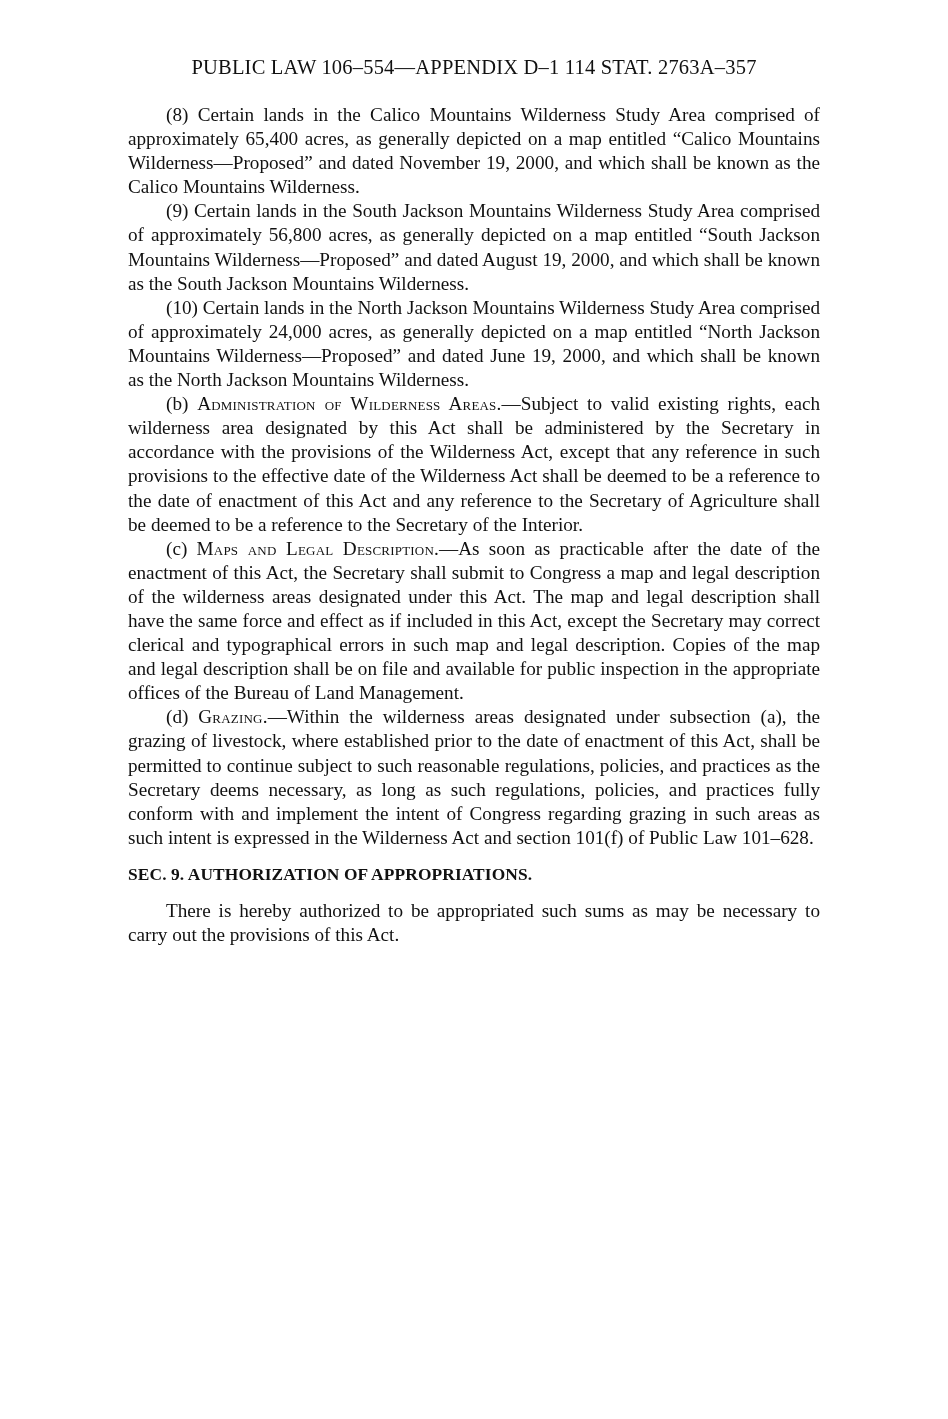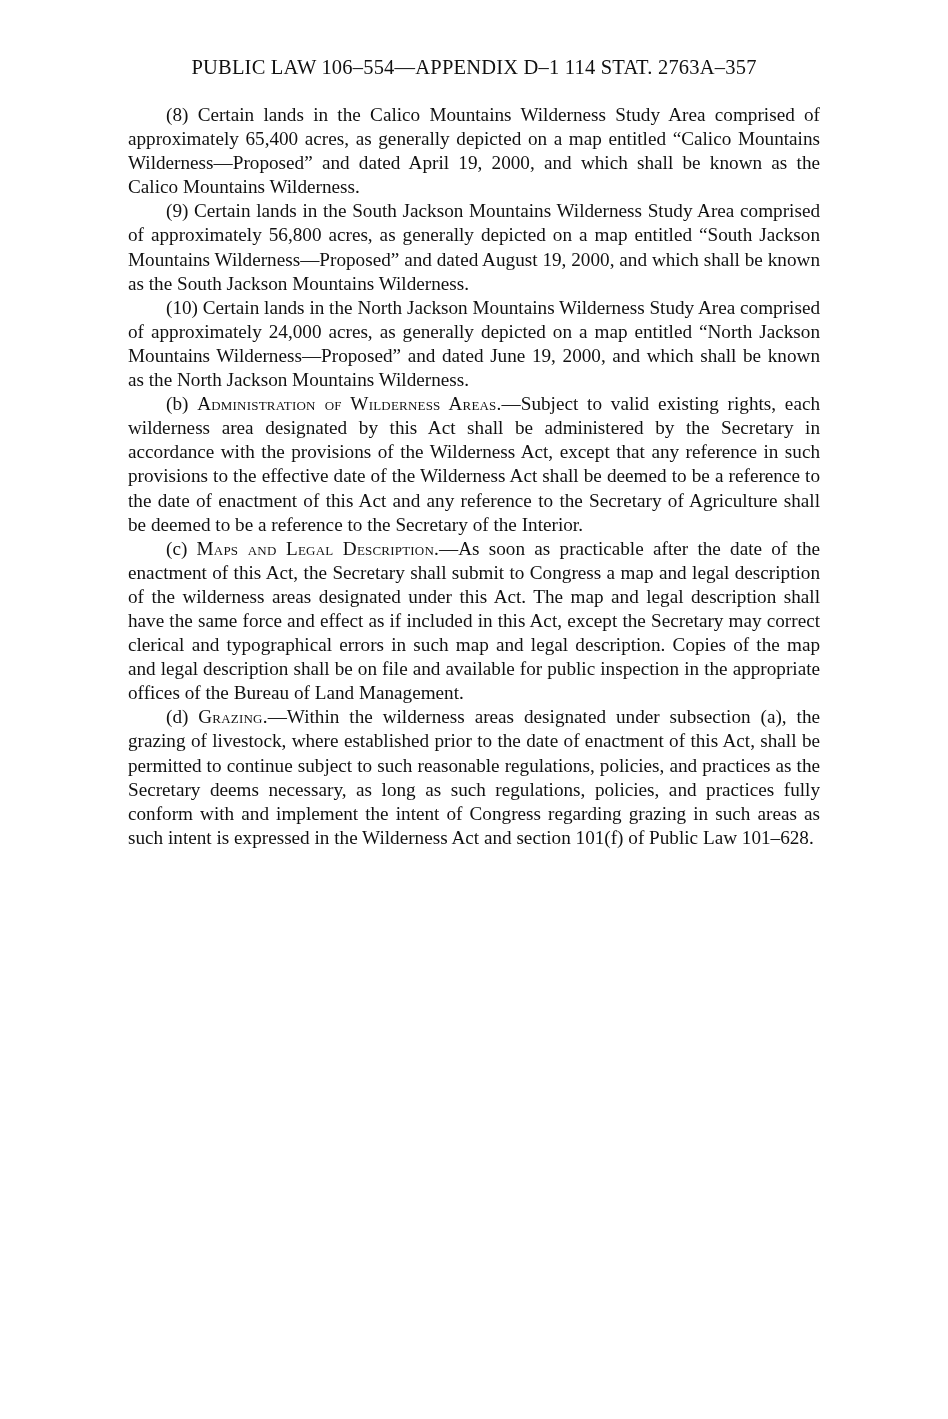--- a/index.html
+++ b/index.html
@@ -67,26 +67,28 @@
 </style>
 </head>
 <body>
 
 <div class="page">
 
   <div class="running-head">PUBLIC LAW 106–554—APPENDIX D–1   114 STAT. 2763A–357</div>
 
   <div class="body-col">
 
-    <p class="indent">(8) Certain lands in the Calico Mountains Wilderness Study Area comprised of approximately 65,400 acres, as generally depicted on a map entitled “Calico Mountains Wilderness—Proposed” and dated April 19, 2000, and which shall be known as the Calico Mountains Wilderness.</p>
+    <p class="indent">(8) Certain lands in the Calico Mountains Wilderness Study Area comprised of approximately 65,400 acres, as generally depicted on a map entitled “Calico Mountains Wilderness—Proposed” and dated November 19, 2000, and which shall be known as the Calico Mountains Wilderness.</p>
     <p class="indent tight">(9) Certain lands in the South Jackson Mountains Wilderness Study Area comprised of approximately 56,800 acres, as generally depicted on a map entitled “South Jackson Mountains Wilderness—Proposed” and dated August 19, 2000, and which shall be known as the South Jackson Mountains Wilderness.</p>
     <p class="indent tight">(10) Certain lands in the North Jackson Mountains Wilderness Study Area comprised of approximately 24,000 acres, as generally depicted on a map entitled “North Jackson Mountains Wilderness—Proposed” and dated June 19, 2000, and which shall be known as the North Jackson Mountains Wilderness.</p>
 
     <p class="indent tight"><span>(b)</span> <span class="smallcaps">Administration of Wilderness Areas.</span><span>—Subject to valid existing rights, each wilderness area designated by this Act shall be administered by the Secretary in accordance with the provisions of the Wilderness Act, except that any reference in such provisions to the effective date of the Wilderness Act shall be deemed to be a reference to the date of enactment of this Act and any reference to the Secretary of Agriculture shall be deemed to be a reference to the Secretary of the Interior.</span></p>
 
     <p class="indent tight"><span>(c)</span> <span class="smallcaps">Maps and Legal Description.</span><span>—As soon as practicable after the date of the enactment of this Act, the Secretary shall submit to Congress a map and legal description of the wilderness areas designated under this Act. The map and legal description shall have the same force and effect as if included in this Act, except the Secretary may correct clerical and typographical errors in such map and legal description. Copies of the map and legal description shall be on file and available for public inspection in the appropriate offices of the Bureau of Land Management.</span></p>
 
     <p class="indent tight"><span>(d)</span> <span class="smallcaps">Grazing.</span><span>—Within the wilderness areas designated under subsection (a), the grazing of livestock, where established prior to the date of enactment of this Act, shall be permitted to continue subject to such reasonable regulations, policies, and practices as the Secretary deems necessary, as long as such regulations, policies, and practices fully conform with and implement the intent of Congress regarding grazing in such areas as such intent is expressed in the Wilderness Act and section 101(f) of Public Law 101–628.</span></p>
 
+    <p class="sec-head">SEC. 9. AUTHORIZATION OF APPROPRIATIONS.</p>
 
+    <p class="indent after-head">There is hereby authorized to be appropriated such sums as may be necessary to carry out the provisions of this Act.</p>
 
   </div>
 </div>
 
 </body></html>

